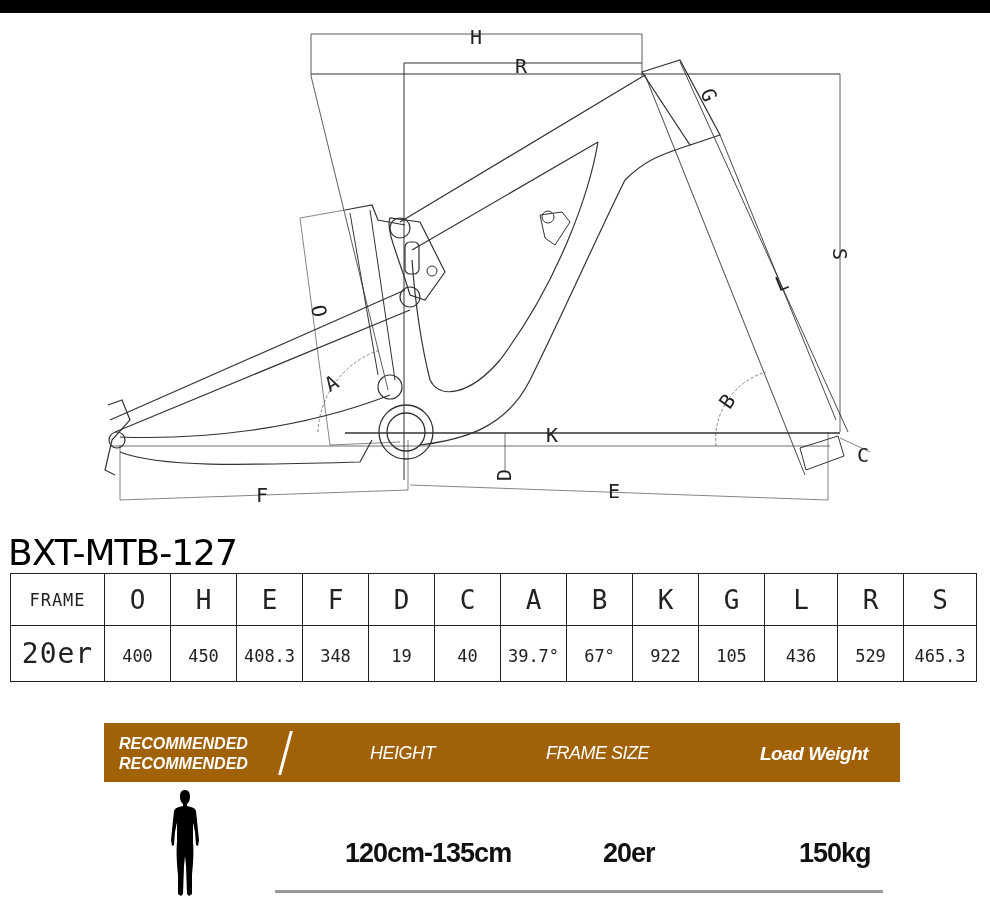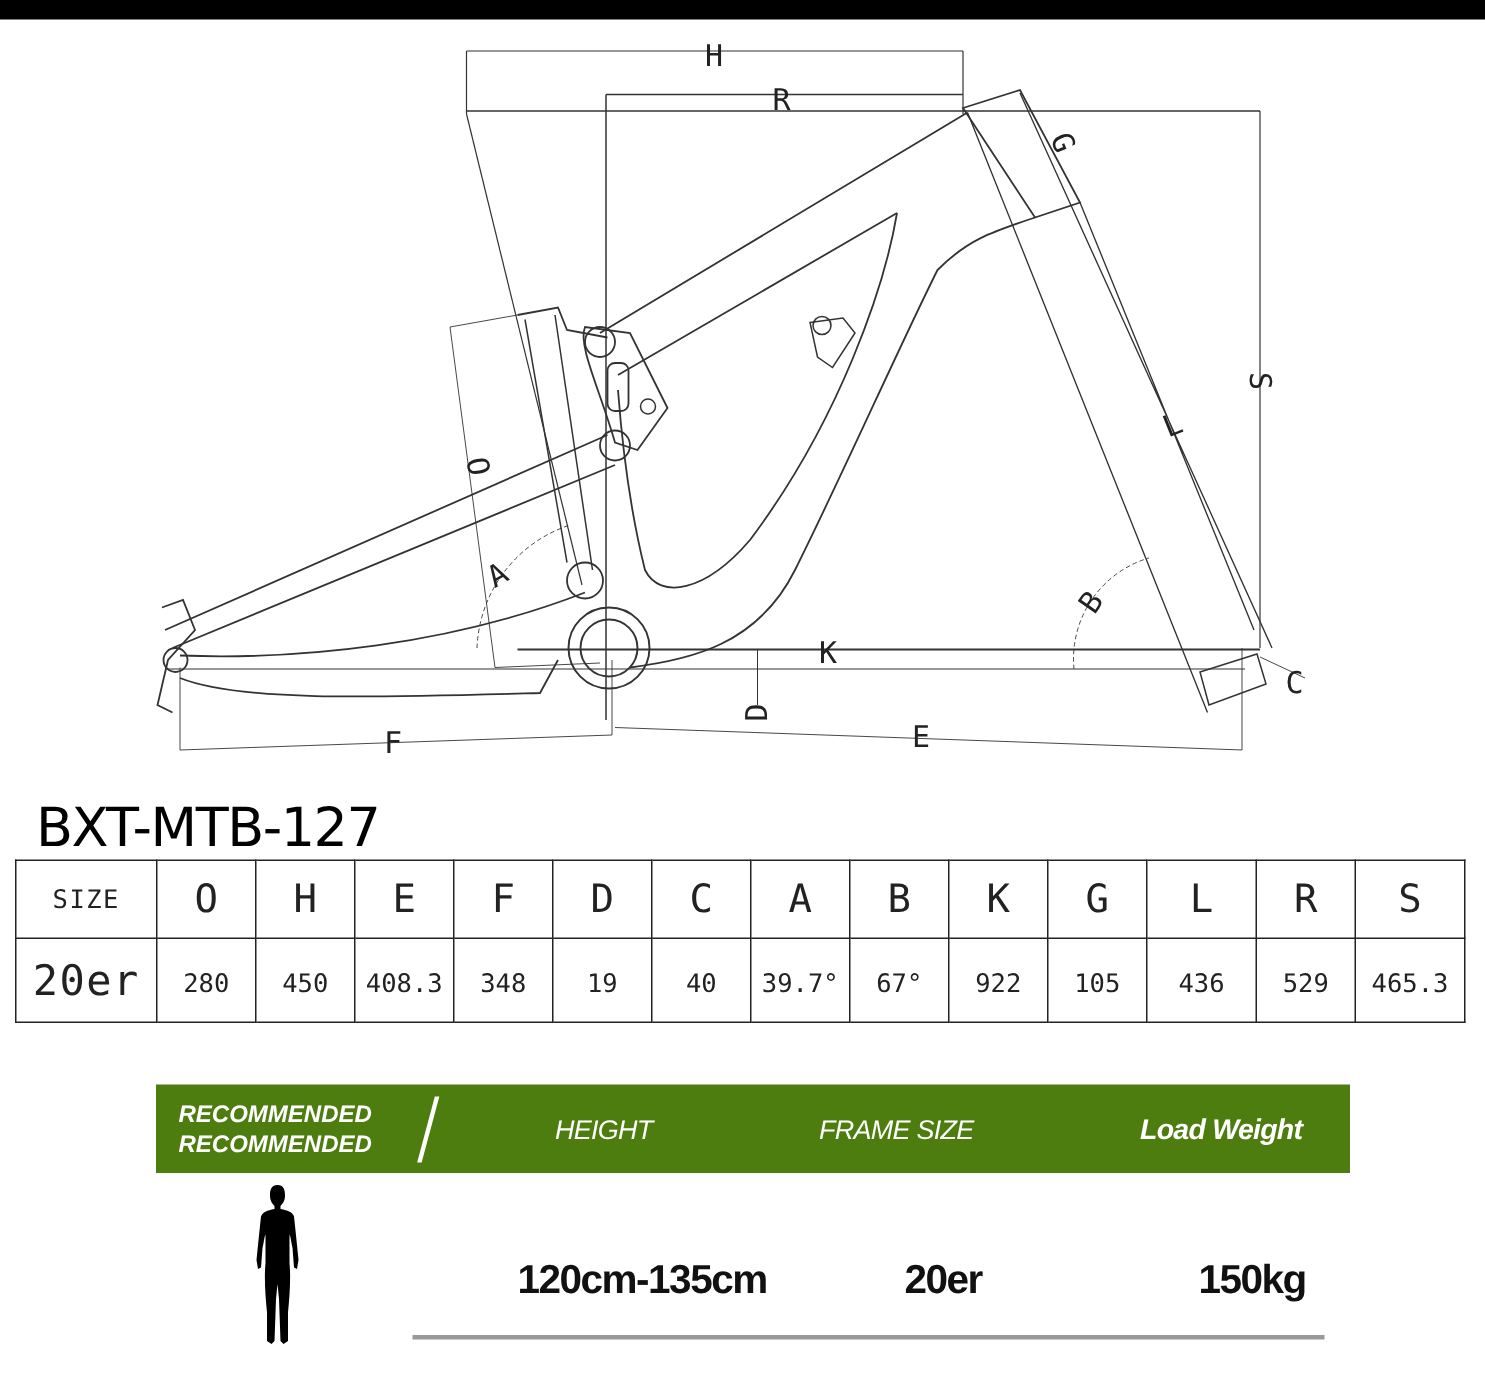--- a/index.html
+++ b/index.html
@@ -1,26 +1,26 @@
 <!DOCTYPE html>
 <html><head>
 <meta charset="utf-8">
 <style>
   html, body { margin:0; padding:0; background:#fff; }
   body { width:990px; height:918px; position:relative; overflow:hidden; font-family:"Liberation Sans", sans-serif; color:#111; }
   .topbar { position:absolute; left:0; top:0; width:990px; height:13px; background:#000; }
   .drawing { position:absolute; left:0; top:13px; width:990px; height:510px; }
-  .model-title { position:absolute; left:24px; top:533px; font-size:36px; line-height:40px; font-family:"DejaVu Sans", sans-serif; letter-spacing:-1px; color:#000; }
+  .model-title { position:absolute; left:8px; top:533px; font-size:36px; line-height:40px; font-family:"DejaVu Sans", sans-serif; letter-spacing:-1px; color:#000; }
   table.geo { position:absolute; left:10px; top:573px; border-collapse:collapse; }
   table.geo td { border:1.5px solid #222; text-align:center; padding:0; font-family:"DejaVu Sans Mono", monospace; font-weight:300; color:#222; }
   table.geo tr.hdr td { height:51px; font-size:26px; }
   table.geo tr.hdr td.size-lbl { font-size:17px; letter-spacing:1px; }
   table.geo tr.val td { height:51px; font-size:17px; padding-top:4px; }
   table.geo tr.val td.size-val { font-size:28px; letter-spacing:1px; padding-top:0; }
-  .rec-bar { position:absolute; left:104px; top:723px; width:796px; height:59px; background:#4d7c0f; color:#fff; }
+  .rec-bar { position:absolute; left:104px; top:723px; width:796px; height:59px; background:#a16207; color:#fff; }
   .rec-title { position:absolute; left:15px; top:11px; font-weight:bold; font-style:italic; font-size:16px; line-height:20px; }
   .rec-slash { position:absolute; left:180px; top:8px; width:3px; height:44px; background:#fff; transform:skewX(-15deg); }
   .rec-col { position:absolute; top:20px; font-style:italic; font-size:18px; letter-spacing:-0.5px;text-align:center; }
   .person { position:absolute; left:168px; top:790px; width:34px; height:108px; }
   .rec-val { position:absolute; top:838px; font-size:27px; font-weight:bold; letter-spacing:-1px;margin-left:39px; }
   .rec-line { position:absolute; left:275px; top:890px; width:608px; height:3px; background:#999; }
   svg text { font-family:"DejaVu Sans Mono", monospace; }
 </style>
 </head>
 <body>
@@ -106,38 +106,38 @@
     <text x="256" y="502">F</text>
     <text x="608" y="498">E</text>
   </g>
 </svg>
 
 <div class="model-title">BXT-MTB-127</div>
 
 <table class="geo">
   <tbody>
       <tr class="hdr">
-    <td class="size-lbl" style="width:93px">SIZE</td>
+    <td class="size-lbl" style="width:93px">FRAME</td>
     <td style="width:65px">O</td>
     <td style="width:65px">H</td>
     <td style="width:65px">E</td>
     <td style="width:65px">F</td>
     <td style="width:65px">D</td>
     <td style="width:65px">C</td>
     <td style="width:65px">A</td>
     <td style="width:65px">B</td>
     <td style="width:65px">K</td>
     <td style="width:65px">G</td>
     <td style="width:72px">L</td>
     <td style="width:65px">R</td>
     <td style="width:72px">S</td>
   </tr>
   <tr class="val">
     <td class="size-val">20er</td>
-    <td>280</td>
+    <td>400</td>
     <td>450</td>
     <td>408.3</td>
     <td>348</td>
     <td>19</td>
     <td>40</td>
     <td>39.7°</td>
     <td>67°</td>
     <td>922</td>
     <td>105</td>
     <td>436</td>

